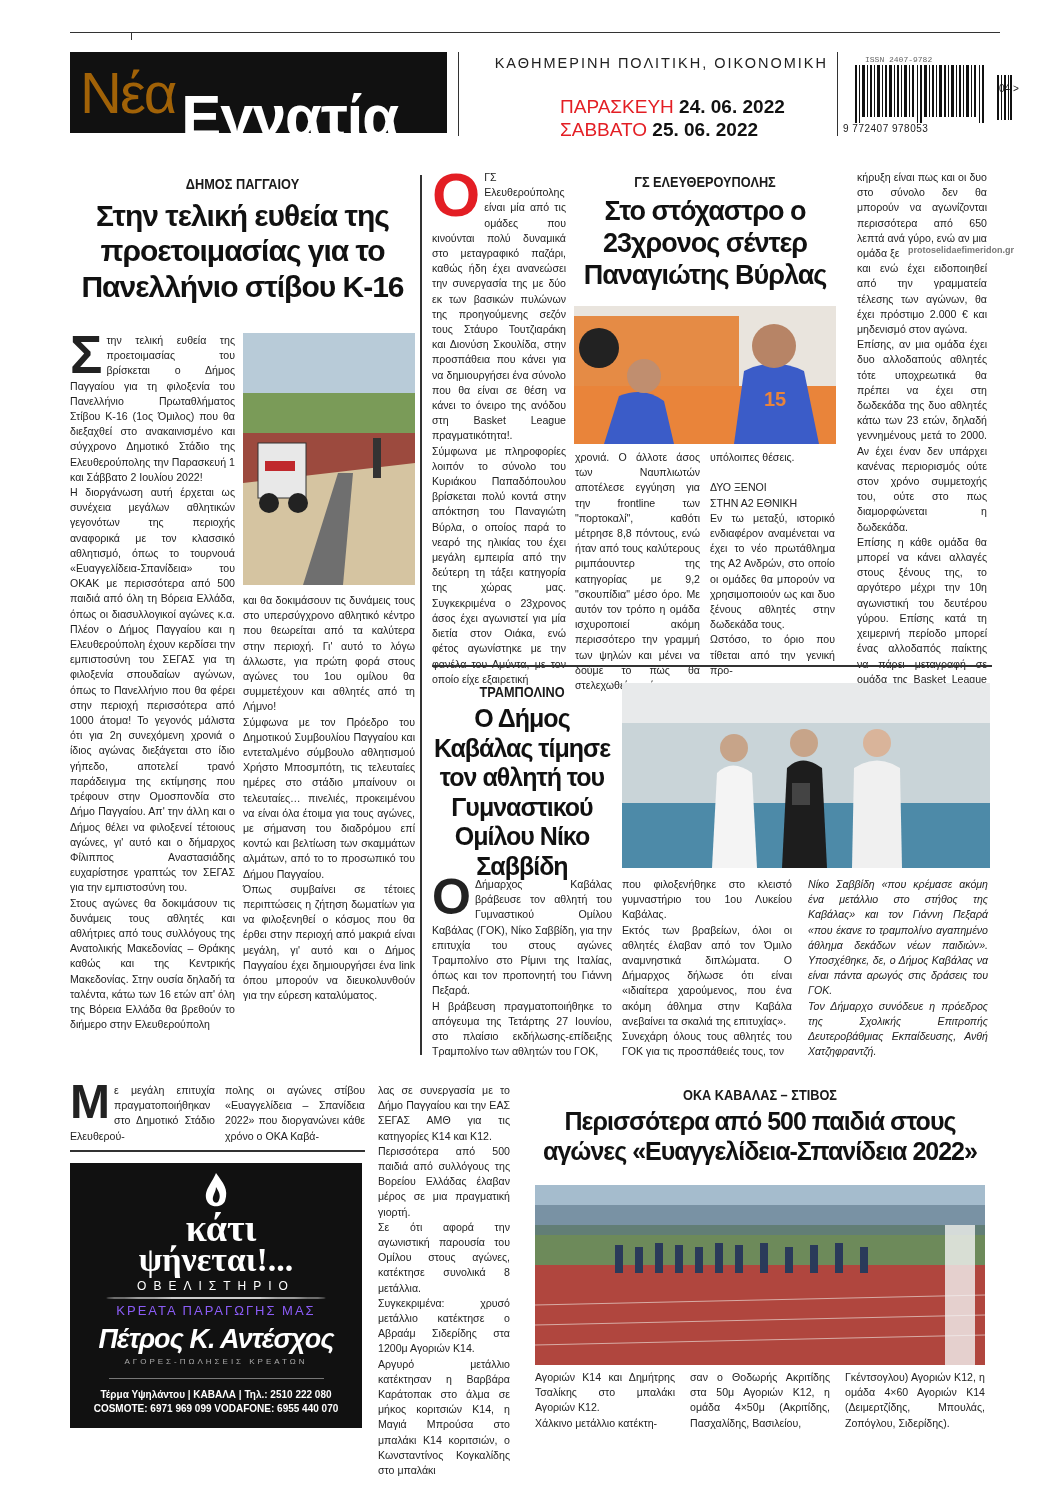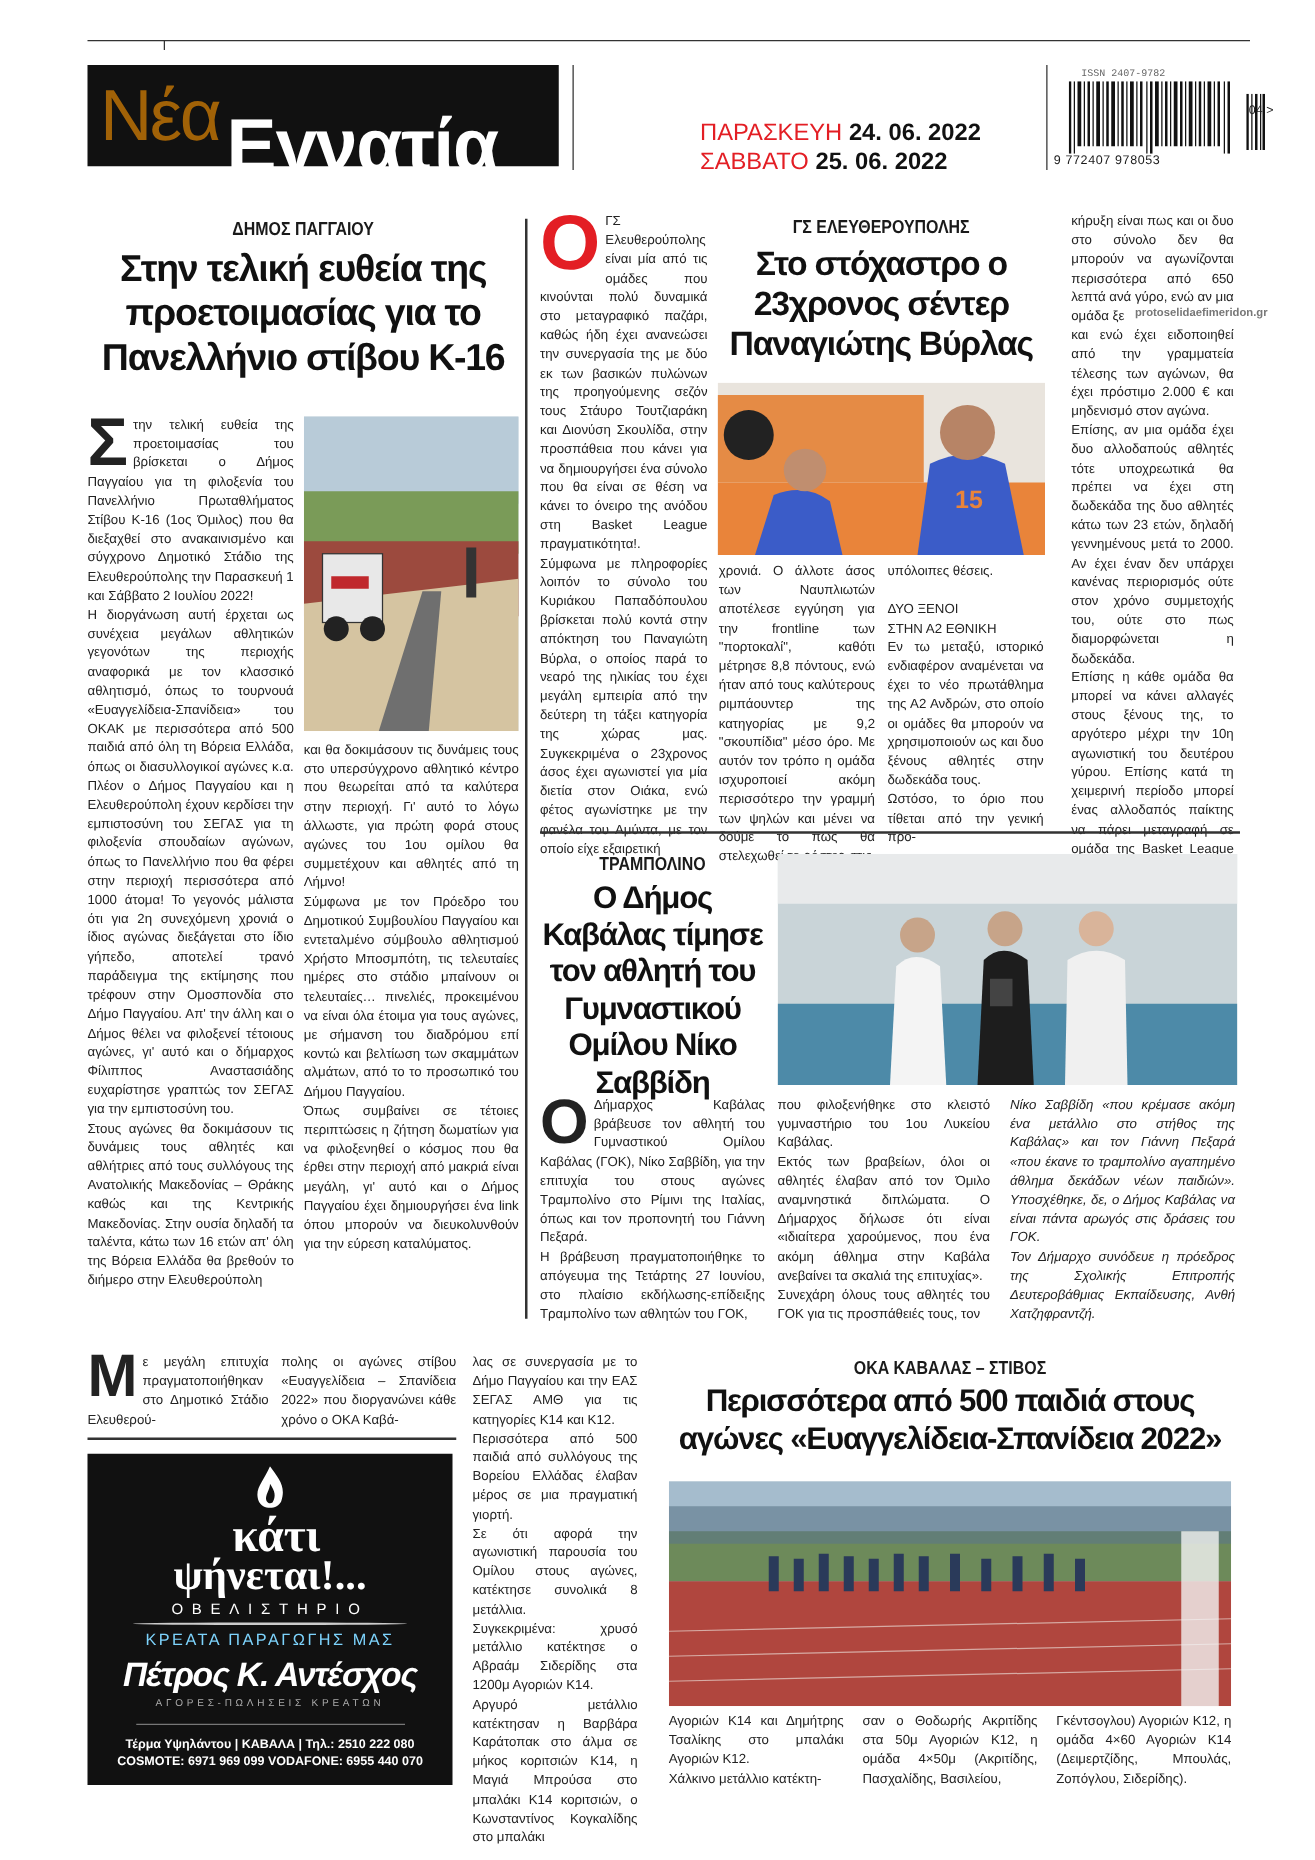--- a/index.html
+++ b/index.html
@@ -26,20 +26,21 @@
 
 <div class="rule" style="left:70px;top:32px;width:930px;height:1px;"></div>
 <div class="rule" style="left:131px;top:32px;width:1px;height:8px;"></div>
 
 <div class="abs masthead-logo">
   <span class="logo-nea">Νέα</span>
   <span class="logo-egnatia">Εγνατία</span>
 </div>
 <div class="rule" style="left:458px;top:52px;width:1px;height:84px;"></div>
 <div class="abs tagline">
+  <div>ΚΑΘΗΜΕΡΙΝΗ ΠΟΛΙΤΙΚΗ, ΟΙΚΟΝΟΜΙΚΗ</div>
 </div>
 <div class="abs dates">
   <div><span class="day">ΠΑΡΑΣΚΕΥΗ</span> <span class="num">24. 06. 2022</span></div>
   <div><span class="day">ΣΑΒΒΑΤΟ</span> <span class="num">25. 06. 2022</span></div>
 </div>
 <div class="rule" style="left:837px;top:52px;width:1px;height:84px;"></div>
 <div class="abs barcode">
   <div style="position:absolute;left:22px;top:0;font-family:'Liberation Mono',monospace;font-size:8px;color:#666;">ISSN 2407-9782</div>
   <svg style="position:absolute;left:12px;top:10px;" width="135" height="58">
     <g fill="#111">
@@ -200,21 +201,21 @@
 
 <div class="abs" style="left:70px;top:1163px;width:292px;height:265px;background:#111;color:#fff;text-align:center;">
   <svg style="margin-top:10px;" width="26" height="36">
     <path d="M13,0 C20,10 26,16 22,28 C19,35 7,35 4,28 C0,18 8,12 13,0 Z" fill="#fff"></path>
     <path d="M13,14 C17,20 18,24 15,29 C12,31 9,28 10,24 C11,20 13,18 13,14 Z" fill="#111"></path>
   </svg>
   <div style="font-family:'Liberation Serif',serif;font-weight:bold;font-size:38px;line-height:30px;padding-left:10px;">κάτι</div>
   <div style="font-family:'Liberation Serif',serif;font-weight:bold;font-size:34px;line-height:34px;">ψήνεται!...</div>
   <div style="font-size:12px;letter-spacing:7px;margin-top:2px;">ΟΒΕΛΙΣΤΗΡΙΟ</div>
   <div style="width:220px;height:2px;background:#ccc;margin:4px auto 4px;border-radius:50%;"></div>
-  <div style="font-size:13px;letter-spacing:2px;color:#7dd3fc;">ΚΡΕΑΤΑ ΠΑΡΑΓΩΓΗΣ ΜΑΣ</div>
+  <div style="font-size:13px;letter-spacing:2px;color:#8b5cf6;">ΚΡΕΑΤΑ ΠΑΡΑΓΩΓΗΣ ΜΑΣ</div>
   <div style="font-size:27px;font-weight:bold;font-style:italic;margin-top:6px;letter-spacing:-1px;">Πέτρος Κ. Αντέσχος</div>
   <div style="font-size:8px;letter-spacing:3px;color:#aaa;margin-top:2px;">ΑΓΟΡΕΣ-ΠΩΛΗΣΕΙΣ ΚΡΕΑΤΩΝ</div>
   <div style="width:215px;height:1px;background:#777;margin:12px auto 10px;"></div>
   <div style="font-size:10px;font-weight:bold;">Τέρμα Υψηλάντου | ΚΑΒΑΛΑ | Τηλ.: 2510 222 080</div>
   <div style="font-size:10px;font-weight:bold;margin-top:3px;">COSMOTE: 6971 969 099  VODAFONE: 6955 440 070</div>
 </div>
 
 <div class="abs col" style="left:378px;top:1083px;width:132px;">
   <p>λας σε συνεργασία με το Δήμο Παγγαίου και την ΕΑΣ ΣΕΓΑΣ ΑΜΘ για τις κατηγορίες Κ14 και Κ12.</p>
   <p>Περισσότερα από 500 παιδιά από συλλόγους της Βορείου Ελλάδας έλαβαν μέρος σε μια πραγματική γιορτή.</p>

